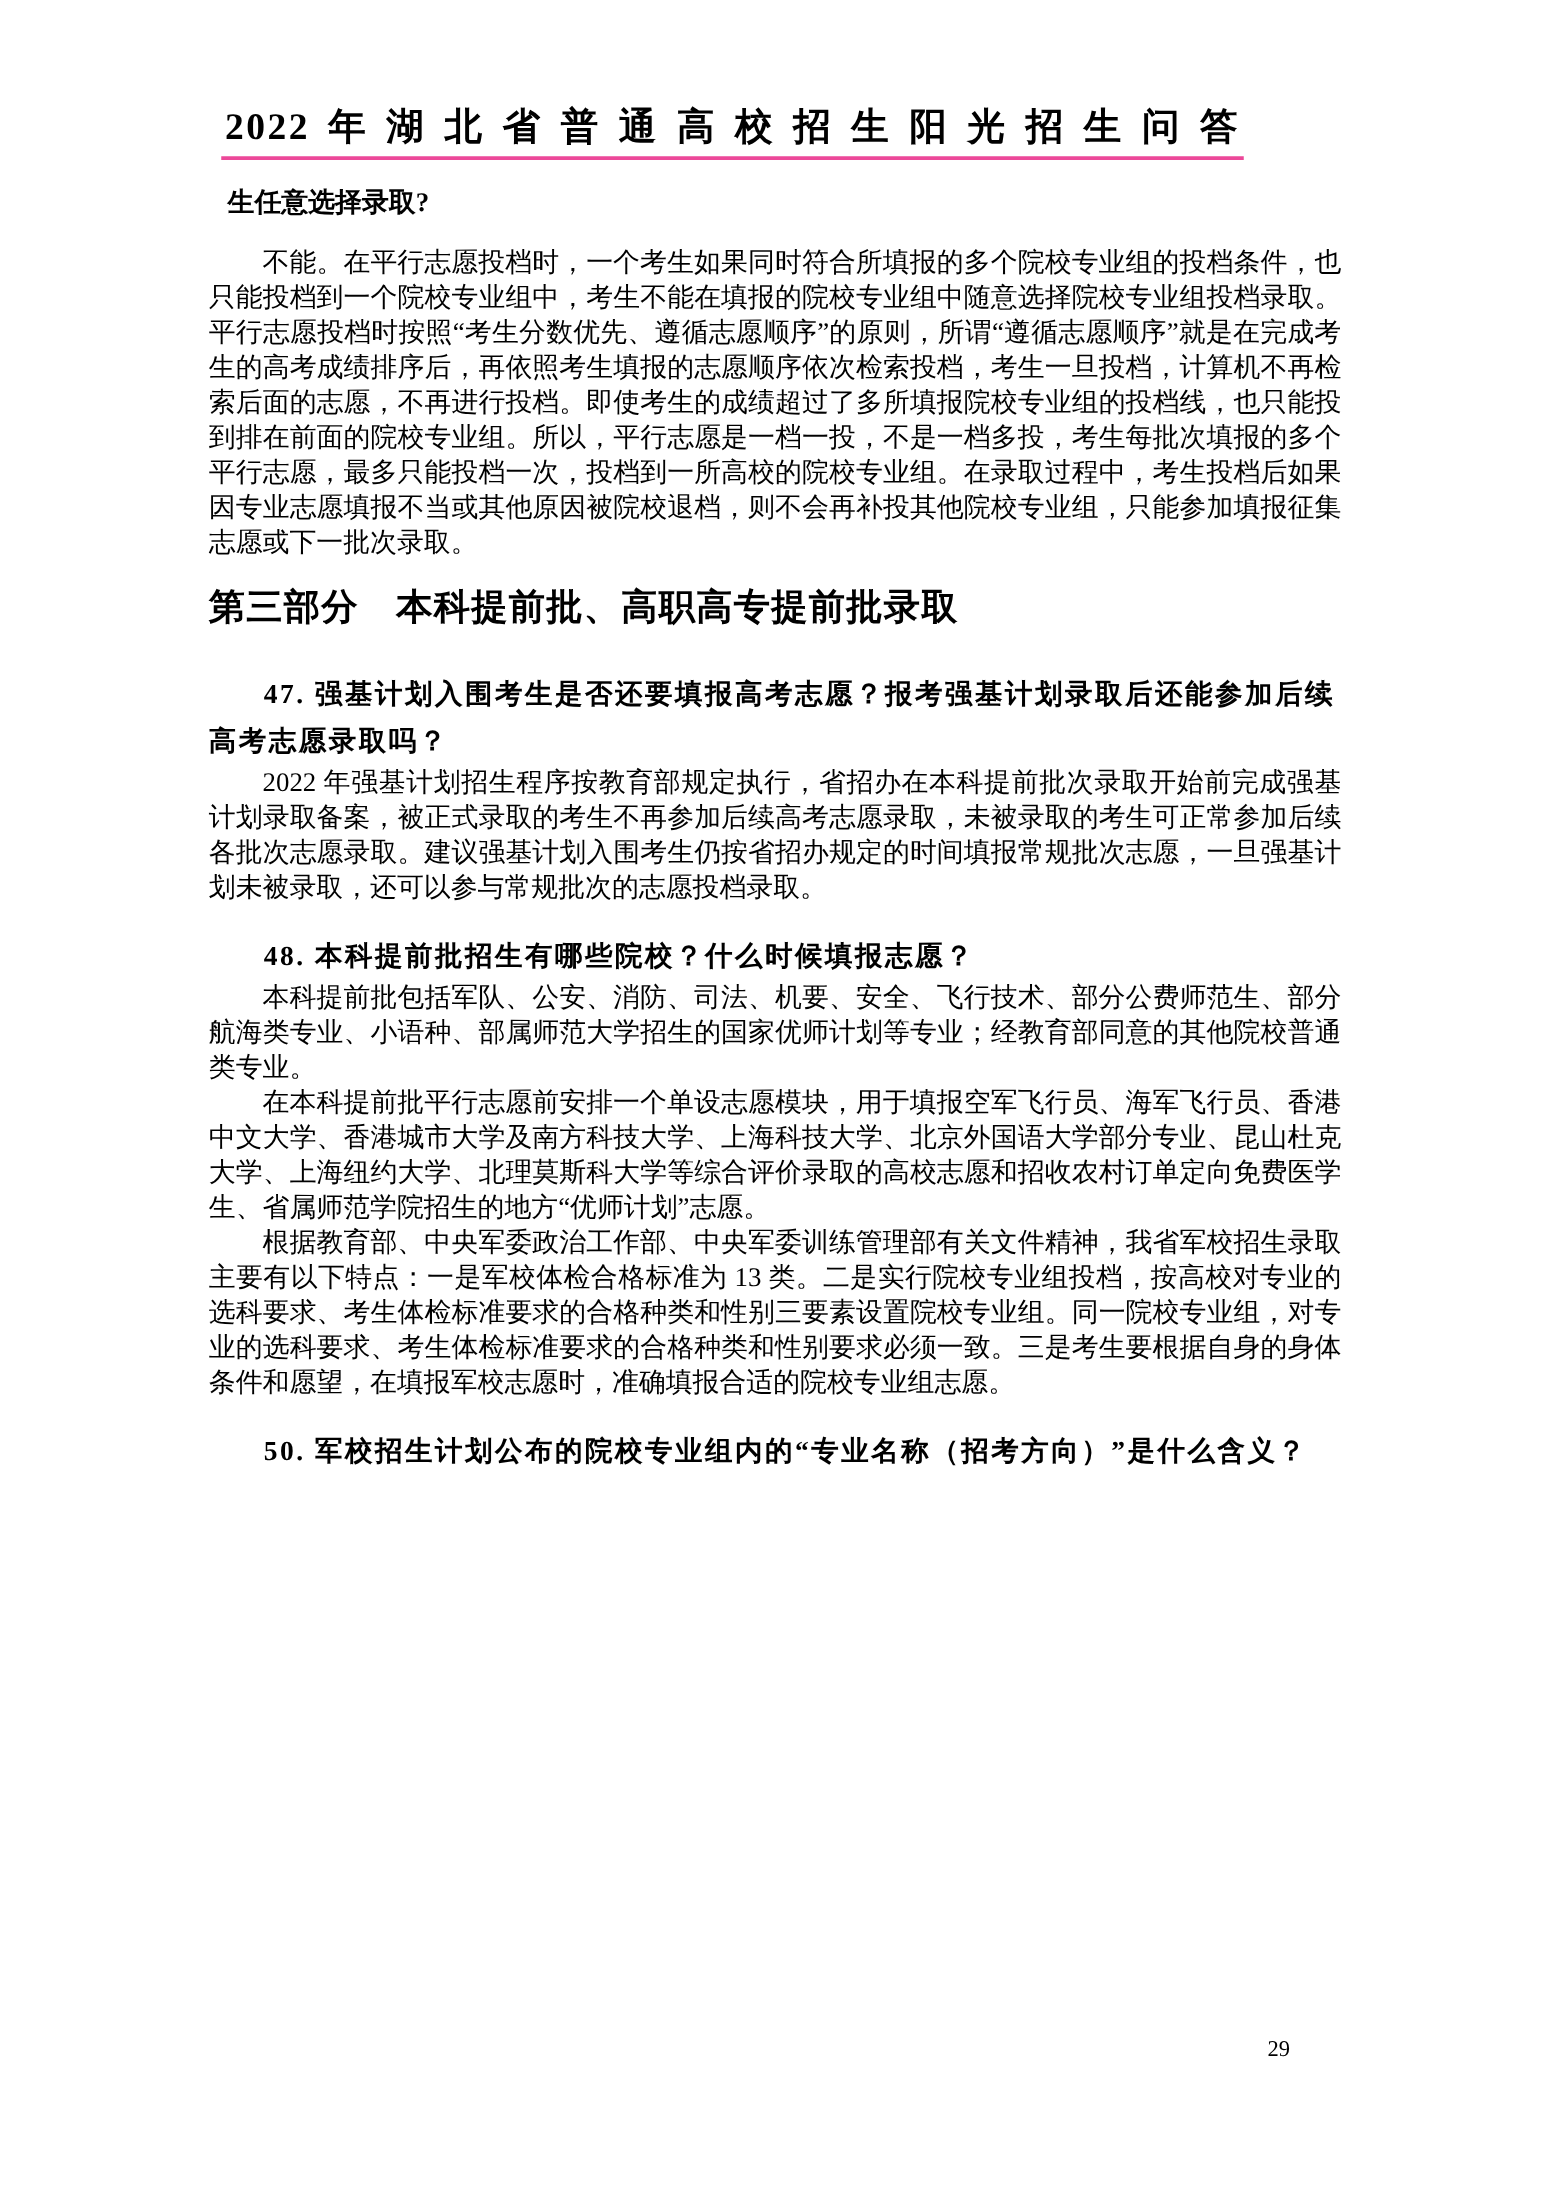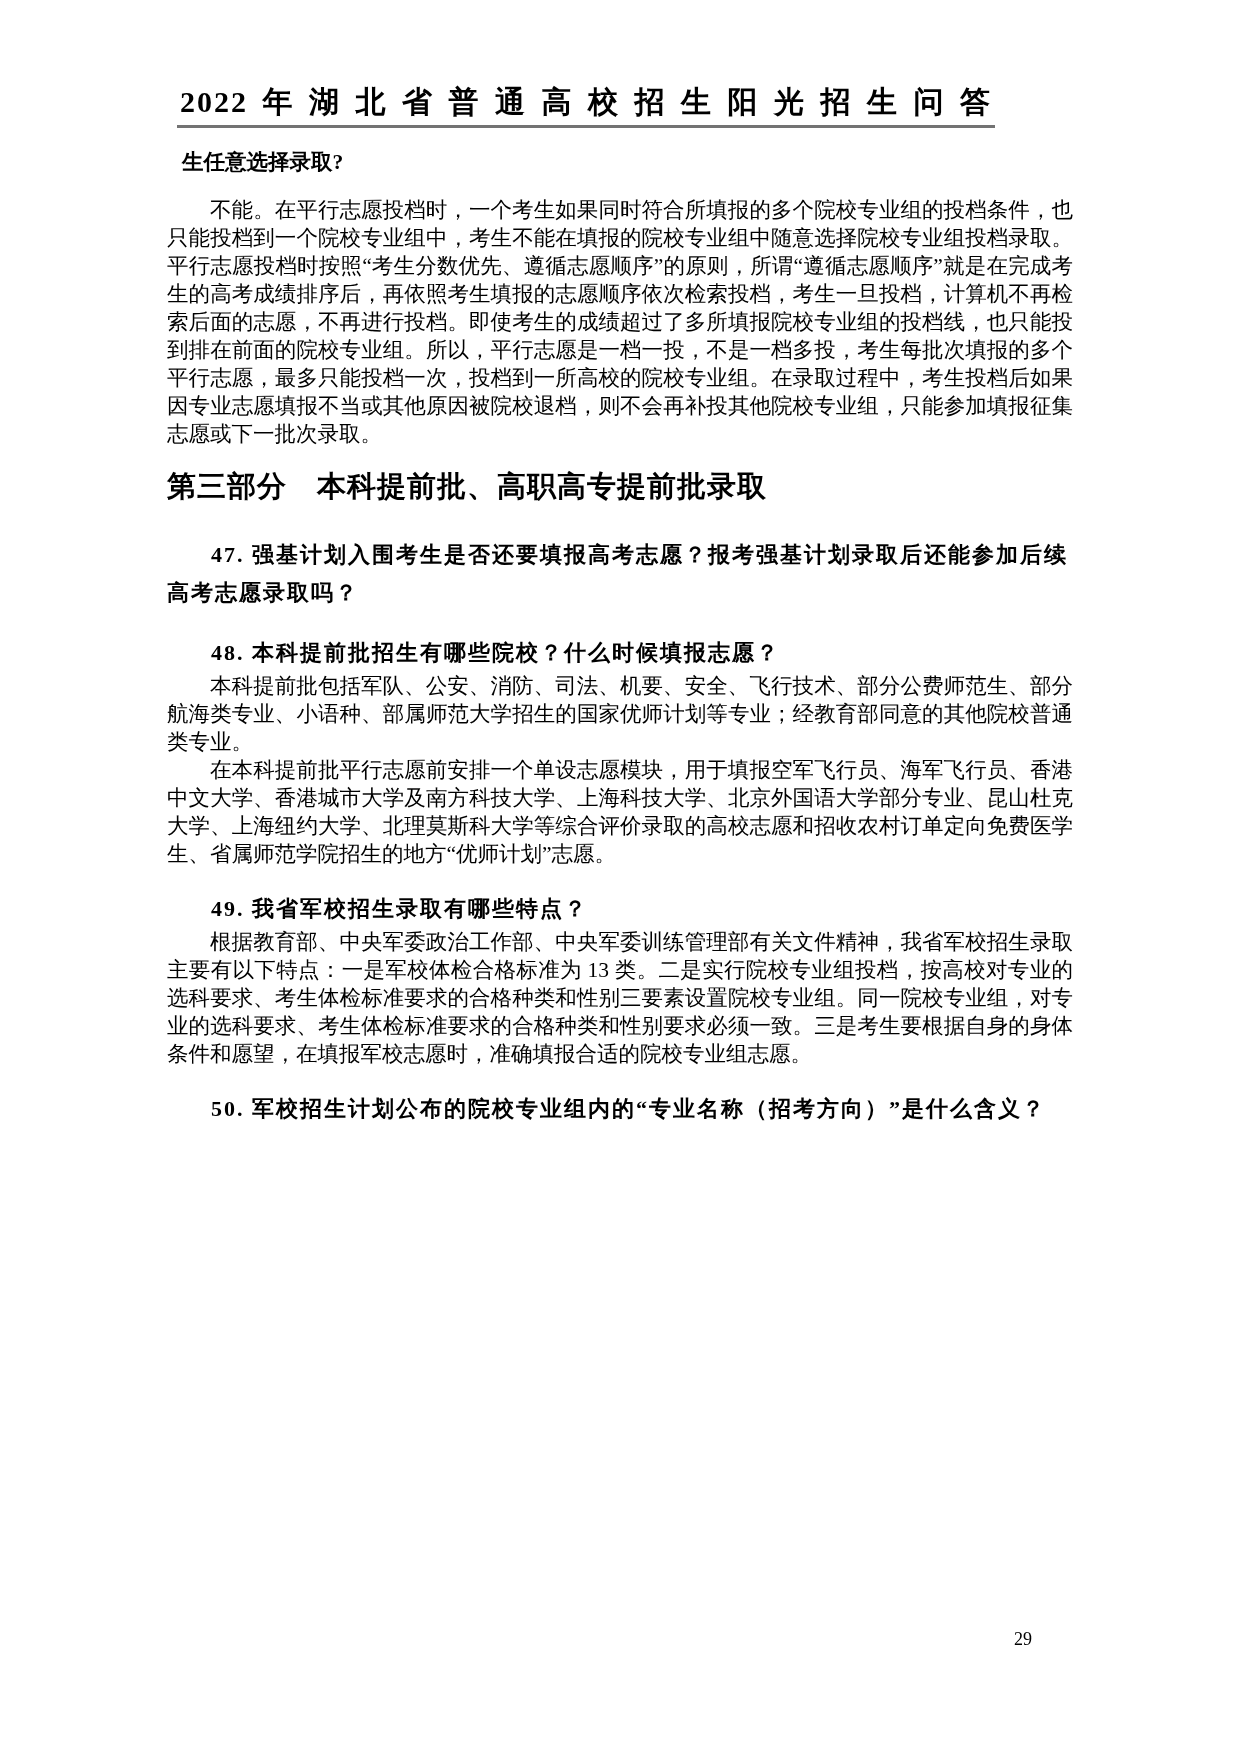--- a/index.html
+++ b/index.html
@@ -21,21 +21,21 @@
   .doc-title{
     display:inline-block;
     margin-left:10px;
     font-size:30px;
     font-weight:bold;
     line-height:36px;
     letter-spacing:2px;
     word-spacing:5px;
     white-space:nowrap;
     padding:0 3px 5px 3px;
-    border-bottom:3px solid #737373;
+    border-bottom:3px solid #ec4899;
   }
   .body-text{
     font-size:21.5px;
     line-height:28px;
     text-align:justify;
     text-align-last:left;
     margin:0;
   }
   .indent{text-indent:2em;}
   .carryover{
@@ -81,29 +81,29 @@
     </div>
 
     <p class="carryover">生任意选择录取?</p>
 
     <p class="body-text indent answer">不能。在平行志愿投档时，一个考生如果同时符合所填报的多个院校专业组的投档条件，也只能投档到一个院校专业组中，考生不能在填报的院校专业组中随意选择院校专业组投档录取。平行志愿投档时按照“考生分数优先、遵循志愿顺序”的原则，所谓“遵循志愿顺序”就是在完成考生的高考成绩排序后，再依照考生填报的志愿顺序依次检索投档，考生一旦投档，计算机不再检索后面的志愿，不再进行投档。即使考生的成绩超过了多所填报院校专业组的投档线，也只能投到排在前面的院校专业组。所以，平行志愿是一档一投，不是一档多投，考生每批次填报的多个平行志愿，最多只能投档一次，投档到一所高校的院校专业组。在录取过程中，考生投档后如果因专业志愿填报不当或其他原因被院校退档，则不会再补投其他院校专业组，只能参加填报征集志愿或下一批次录取。</p>
 
     <div class="part-heading">第三部分　本科提前批、高职高专提前批录取</div>
 
     <p class="q-heading first">47. 强基计划入围考生是否还要填报高考志愿？报考强基计划录取后还能参加后续高考志愿录取吗？</p>
 
+    <p class="body-text indent answer">2022 年强基计划招生程序按教育部规定执行，省招办在本科提前批次录取开始前完成强基计划录取备案，被正式录取的考生不再参加后续高考志愿录取，未被录取的考生可正常参加后续各批次志愿录取。建议强基计划入围考生仍按省招办规定的时间填报常规批次志愿，一旦强基计划未被录取，还可以参与常规批次的志愿投档录取。</p>
 
     <p class="q-heading">48. 本科提前批招生有哪些院校？什么时候填报志愿？</p>
 
     <p class="body-text indent answer">本科提前批包括军队、公安、消防、司法、机要、安全、飞行技术、部分公费师范生、部分航海类专业、小语种、部属师范大学招生的国家优师计划等专业；经教育部同意的其他院校普通类专业。</p>
 
     <p class="body-text indent answer">在本科提前批平行志愿前安排一个单设志愿模块，用于填报空军飞行员、海军飞行员、香港中文大学、香港城市大学及南方科技大学、上海科技大学、北京外国语大学部分专业、昆山杜克大学、上海纽约大学、北理莫斯科大学等综合评价录取的高校志愿和招收农村订单定向免费医学生、省属师范学院招生的地方“优师计划”志愿。</p>
 
 
-    <p class="q-heading">49. 我省军校招生录取有哪些特点？</p>
 
     <p class="body-text indent answer">根据教育部、中央军委政治工作部、中央军委训练管理部有关文件精神，我省军校招生录取主要有以下特点：一是军校体检合格标准为 13 类。二是实行院校专业组投档，按高校对专业的选科要求、考生体检标准要求的合格种类和性别三要素设置院校专业组。同一院校专业组，对专业的选科要求、考生体检标准要求的合格种类和性别要求必须一致。三是考生要根据自身的身体条件和愿望，在填报军校志愿时，准确填报合适的院校专业组志愿。</p>
 
     <p class="q-heading">50. 军校招生计划公布的院校专业组内的“专业名称（招考方向）”是什么含义？</p>
 
   </div>
 
   <div class="page-num">29</div>
 </div>
 

